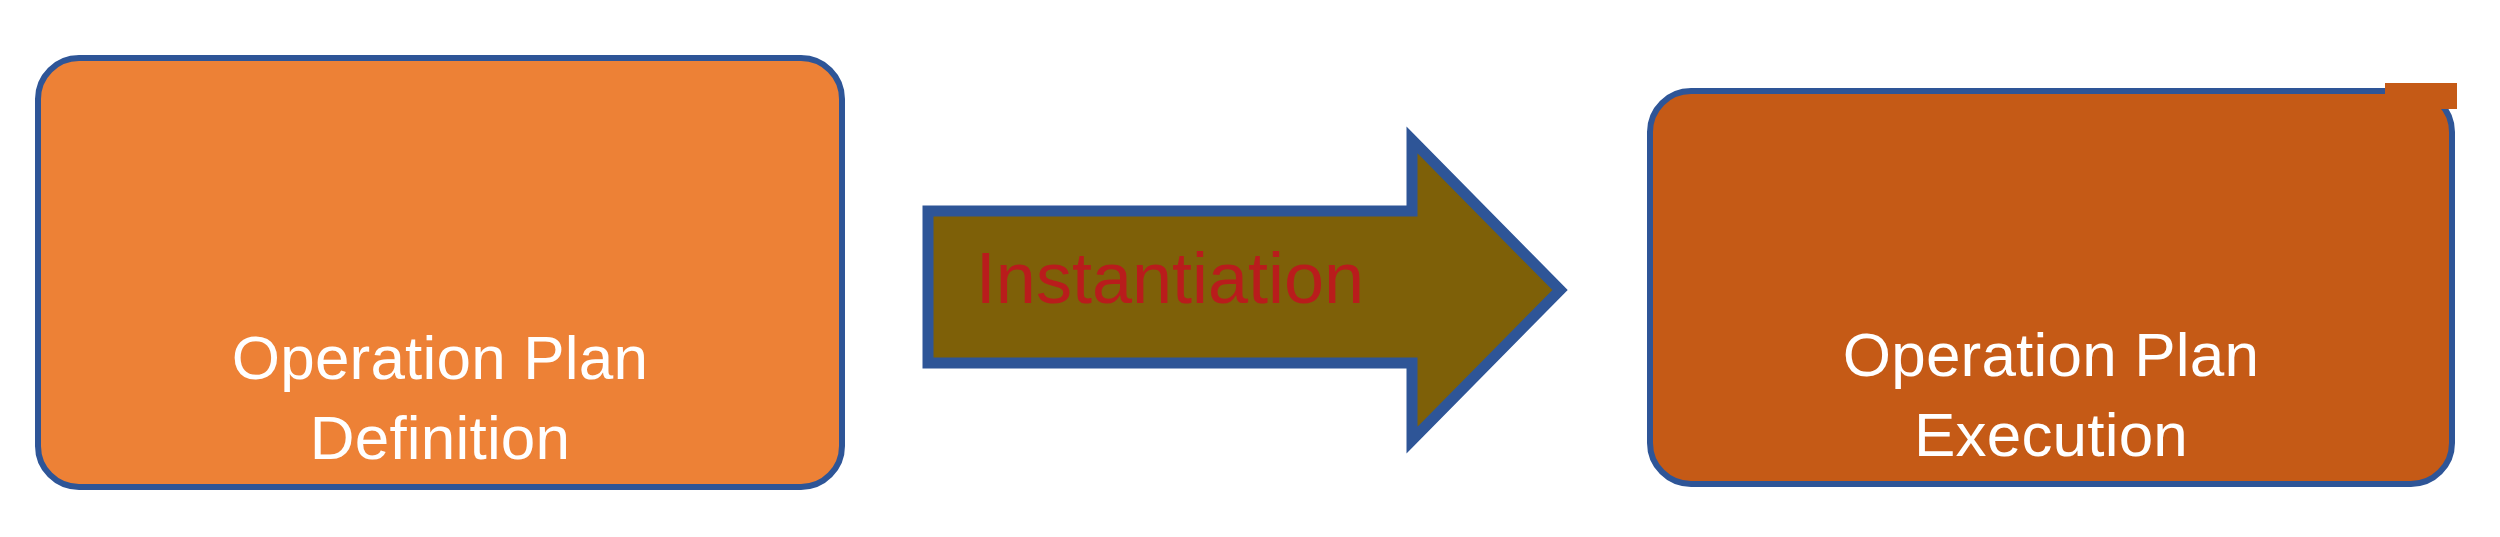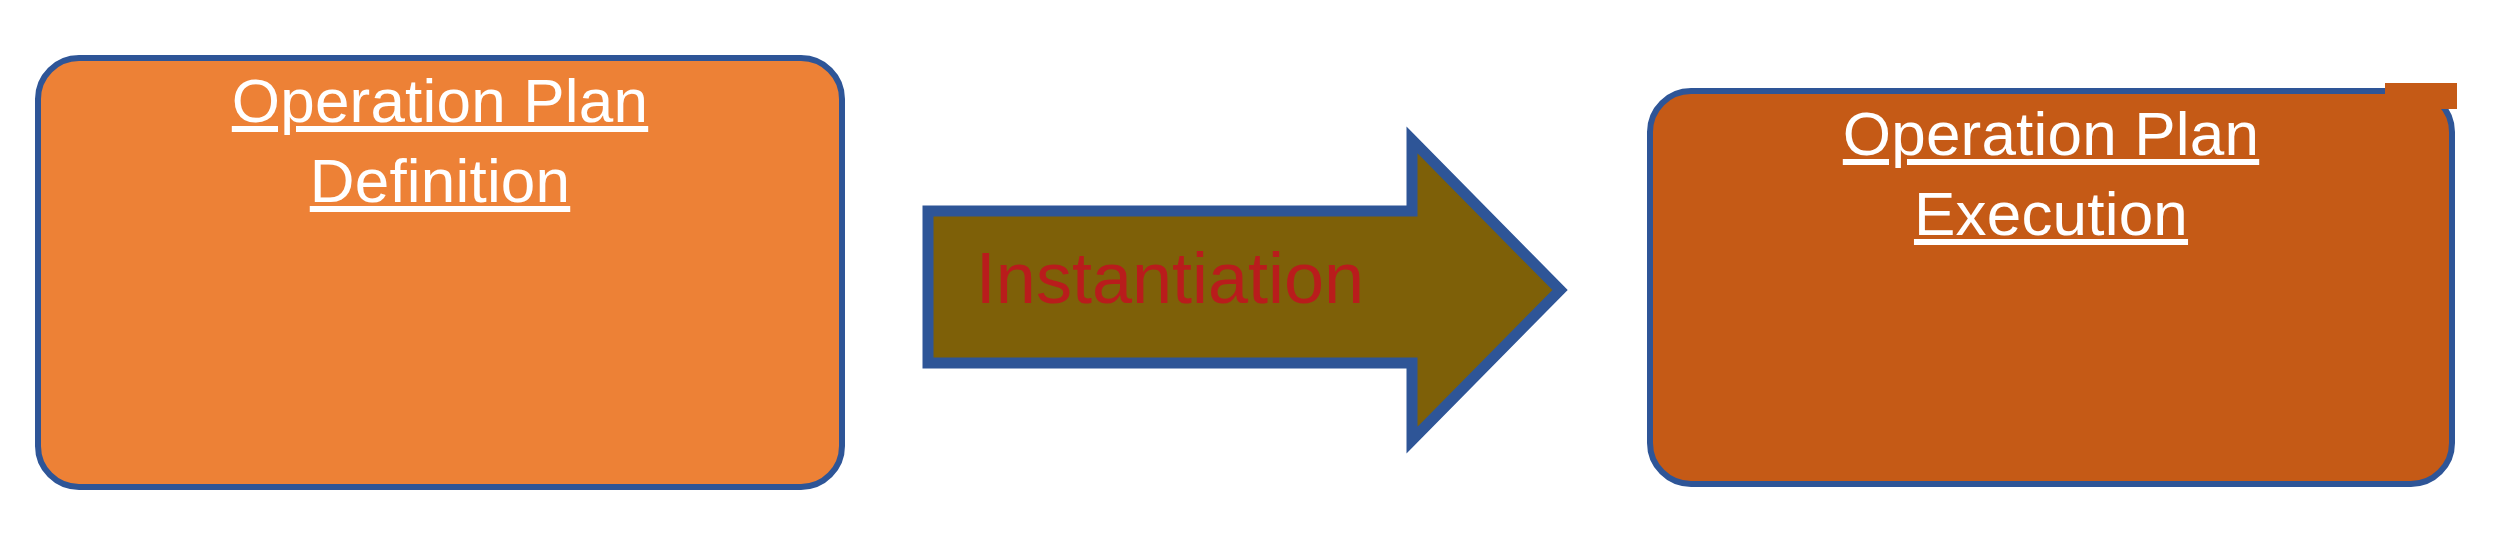--- a/index.html
+++ b/index.html
@@ -17,31 +17,30 @@
     height: 537px;
     background: #ffffff;
     overflow: hidden;
   }
 
   
   .node-box {
     position: absolute;
     box-sizing: border-box;
     display: flex;
-    align-items: flex-start;
+    align-items: flex-end;
     justify-content: center;
     text-align: center;
     color: #ffffff;
     font-size: 62px;
     line-height: 80px;
     font-weight: 400;
     letter-spacing: 0.2px;
     white-space: pre-line;
     user-select: none;
-    text-decoration: underline;
   }
 
   
   #box-definition {
     left: 35px;
     top: 55px;
     width: 810px;
     height: 435px;
     background: #ED8136;
     border: 6px solid #2E5597;

